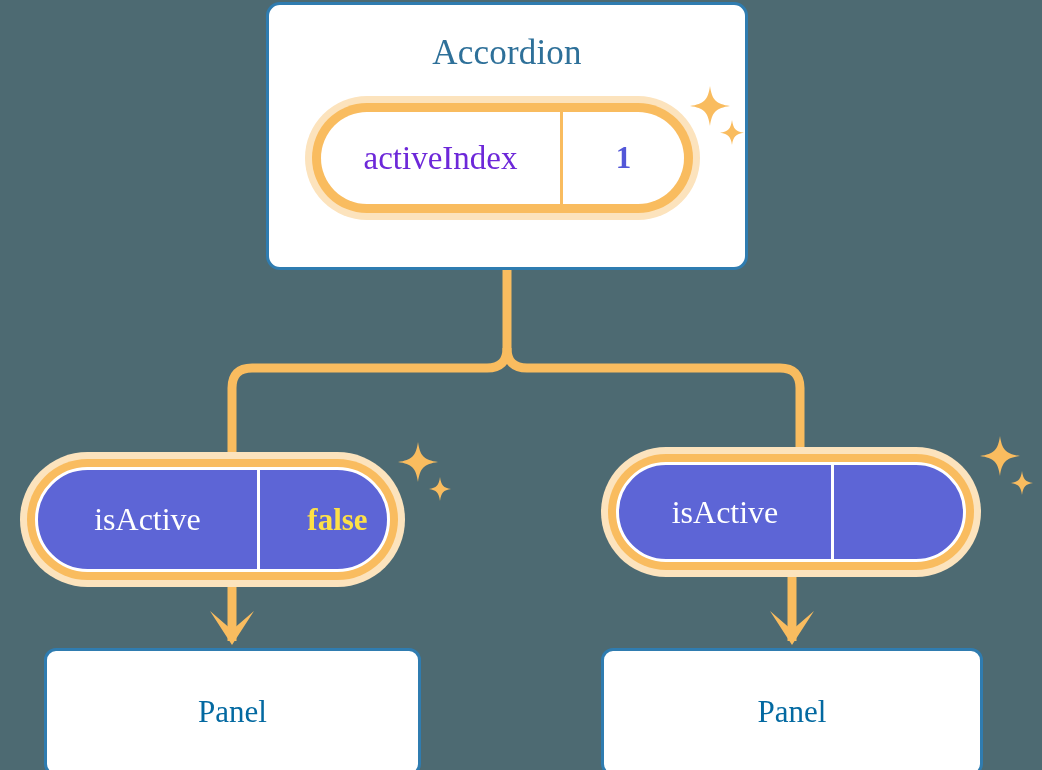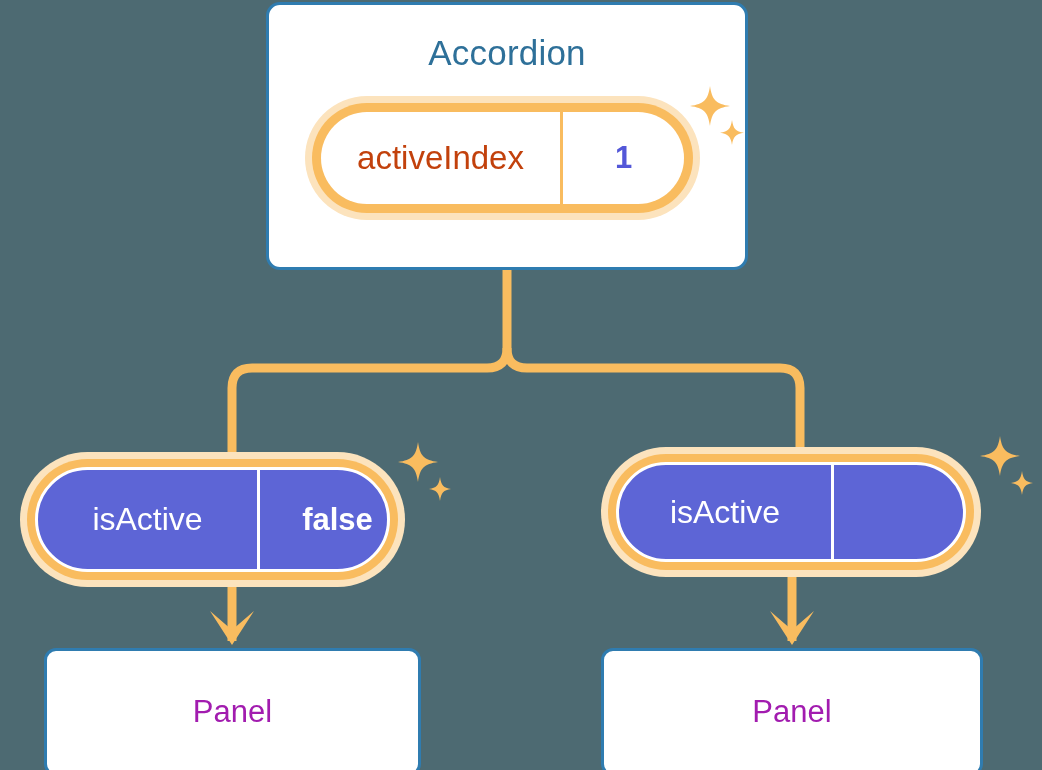--- a/index.html
+++ b/index.html
@@ -6,21 +6,21 @@
     margin: 0;
     padding: 0;
     background: #4d6a72;
   }
   #stage {
     position: relative;
     width: 1042px;
     height: 770px;
     background: #4d6a72;
     overflow: hidden;
-    font-family: Liberation Sans, sans-serif;
+    font-family: Liberation Serif, serif;
   }
 
   
   #wires {
     position: absolute;
     left: 0; top: 0;
     width: 1042px;
     height: 770px;
     pointer-events: none;
   }
@@ -91,21 +91,21 @@
   #activeindex-pill {
     left: 305px;
     top: 96px;
     width: 395px;
     height: 124px;
   }
   #activeindex-pill .pill-ring { background: #f9bc5f; padding: 9px; }
   #activeindex-pill .pill-body { background: #ffffff; }
   #activeindex-pill .pill-key {
     flex: 0 0 242px;
-    color: #c2410c;
+    color: #6d28d9;
     font-size: 33px;
     border-right: 3px solid #f9bc5f;
   }
   #activeindex-pill .pill-val {
     flex: 1;
     color: #5357d8;
     font-size: 31px;
     font-weight: 700;
   }
 
@@ -115,21 +115,21 @@
     background: #5d65d6;
     border: 3px solid #ffffff;
     gap: 28px;
   }
   .pill-purple .pill-key {
     color: #ffffff;
     font-size: 32px;
     border-right: 3px solid #ffffff;
   }
   .pill-purple .pill-val {
-    color: #ffffff;
+    color: #fde047;
     font-size: 31px;
     font-weight: 700;
   }
 
   #isactive-false-pill {
     left: 20px;
     top: 452px;
     width: 385px;
     height: 135px;
   }
@@ -150,21 +150,21 @@
     position: absolute;
     background: #ffffff;
     border: 3px solid #2f7cb0;
     border-radius: 12px;
     box-sizing: border-box;
     display: flex;
     align-items: center;
     justify-content: center;
   }
   .panel-label {
-    color: #a21caf;
+    color: #0369a1;
     font-size: 31px;
     font-weight: 400;
   }
   #panel-left  { left: 44px;  top: 648px; width: 377px; height: 128px; }
   #panel-right { left: 601px; top: 648px; width: 382px; height: 128px; }
 
   
   .sparkle {
     position: absolute;
     pointer-events: none;

